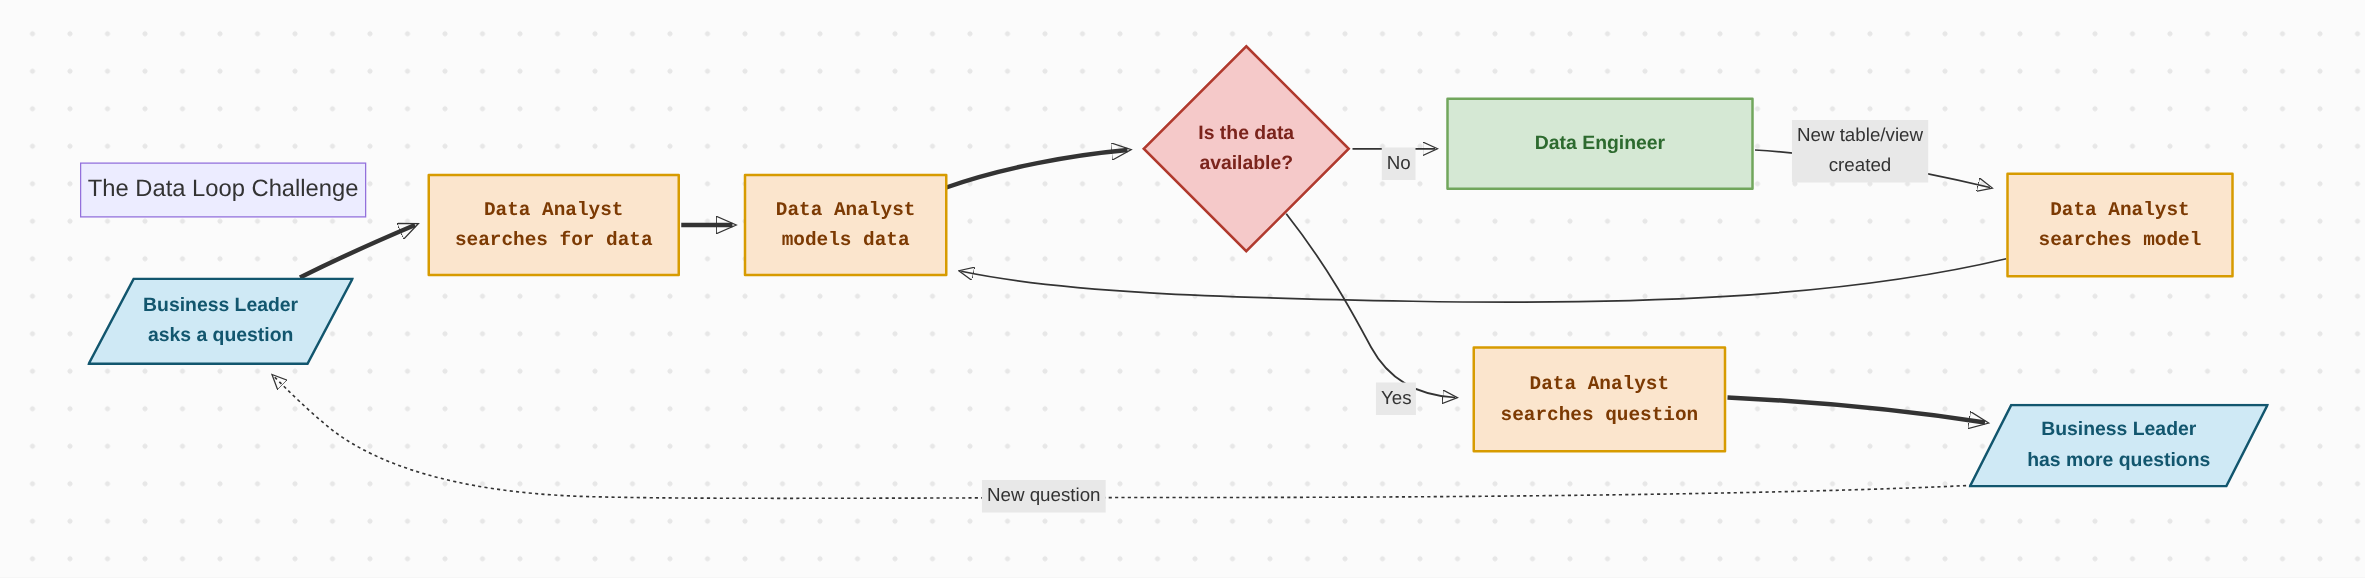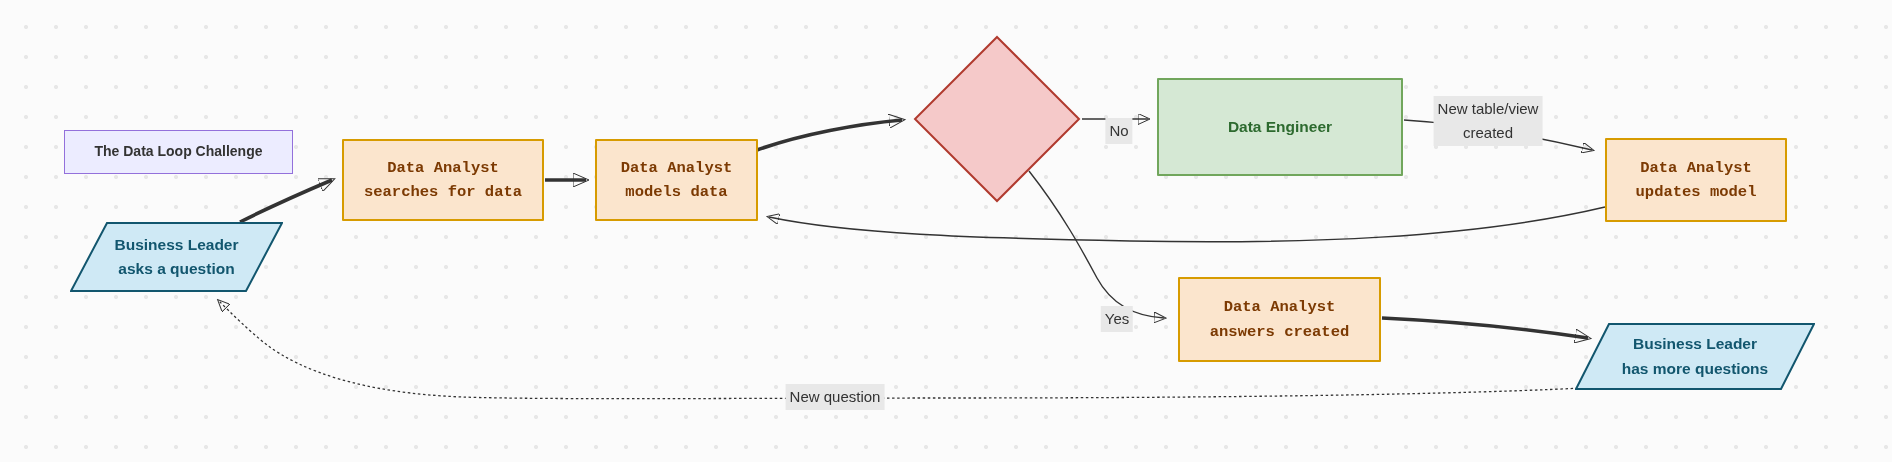--- a/index.html
+++ b/index.html
@@ -19,21 +19,21 @@
   .edge-dotted { stroke-width:1.3px; stroke-dasharray:2.5 2.6; }
 
   .node {
     position:absolute; display:flex; flex-direction:column;
     align-items:center; justify-content:center; text-align:center;
     font-size:15.5px; font-weight:700; line-height:1.55;
   }
   .rect-node { border:2px solid; border-radius:1px; box-sizing:border-box; }
   .node-title {
     background:#ececff; border:1.5px solid #9370db; color:#333333;
-    font-weight:700; font-size:14px;
+    font-weight:400; font-size:19px;
   }
   .node-orange { background:#fbe5cd; border-color:#d79b00; color:#7c3a03;font-family:Liberation Mono, monospace; }
   .node-green  { background:#d5e8d4; border-color:#71a65c; color:#2d6a2f; }
 
   .shape-node { background:transparent; }
   .shape-node .shape { position:absolute; left:0; top:0; width:100%; height:100%; }
   .shape-node .label { position:relative; z-index:1; }
   .node-blue { color:#12566e; }
   .node-red  { color:#7b241c; }
   .poly-blue { fill:#cfe9f5; stroke:#12566e; stroke-width:2; }
@@ -98,39 +98,43 @@
     <div class="label">
       <span>Data Analyst</span>
       <span>models data</span>
     </div>
   </div>
 
   <div class="node shape-node node-red" style="left:913px; top:35px; width:168px; height:168px;">
     <svg class="shape" viewBox="0 0 168 168" preserveAspectRatio="none">
       <polygon class="poly-red" points="84,2 166,84 84,166 2,84"></polygon>
     </svg>
+    <div class="label">
+      <span>Is the data</span>
+      <span>available?</span>
+    </div>
   </div>
 
-  <div class="node rect-node node-green" style="left:1157px; top:78px; width:246px; height:98px;">
+  <div class="node rect-node node-green" style="left:1157px; top:78px; width:246px; height:74px;">
     <div class="label">
       <span>Data Engineer</span>
     </div>
   </div>
 
   <div class="node rect-node node-orange" style="left:1605px; top:138px; width:182px; height:84px;">
     <div class="label">
       <span>Data Analyst</span>
-      <span>updates model</span>
+      <span>searches model</span>
     </div>
   </div>
 
   <div class="node rect-node node-orange" style="left:1178px; top:277px; width:203px; height:85px;">
     <div class="label">
       <span>Data Analyst</span>
-      <span>answers created</span>
+      <span>searches question</span>
     </div>
   </div>
 
   <div class="node shape-node node-blue" style="left:1575px; top:323px; width:240px; height:67px;">
     <svg class="shape" viewBox="0 0 240 67" preserveAspectRatio="none">
       <polygon class="poly-blue" points="34,1 239,1 206,66 1,66"></polygon>
     </svg>
     <div class="label">
       <span>Business Leader</span>
       <span>has more questions</span>

